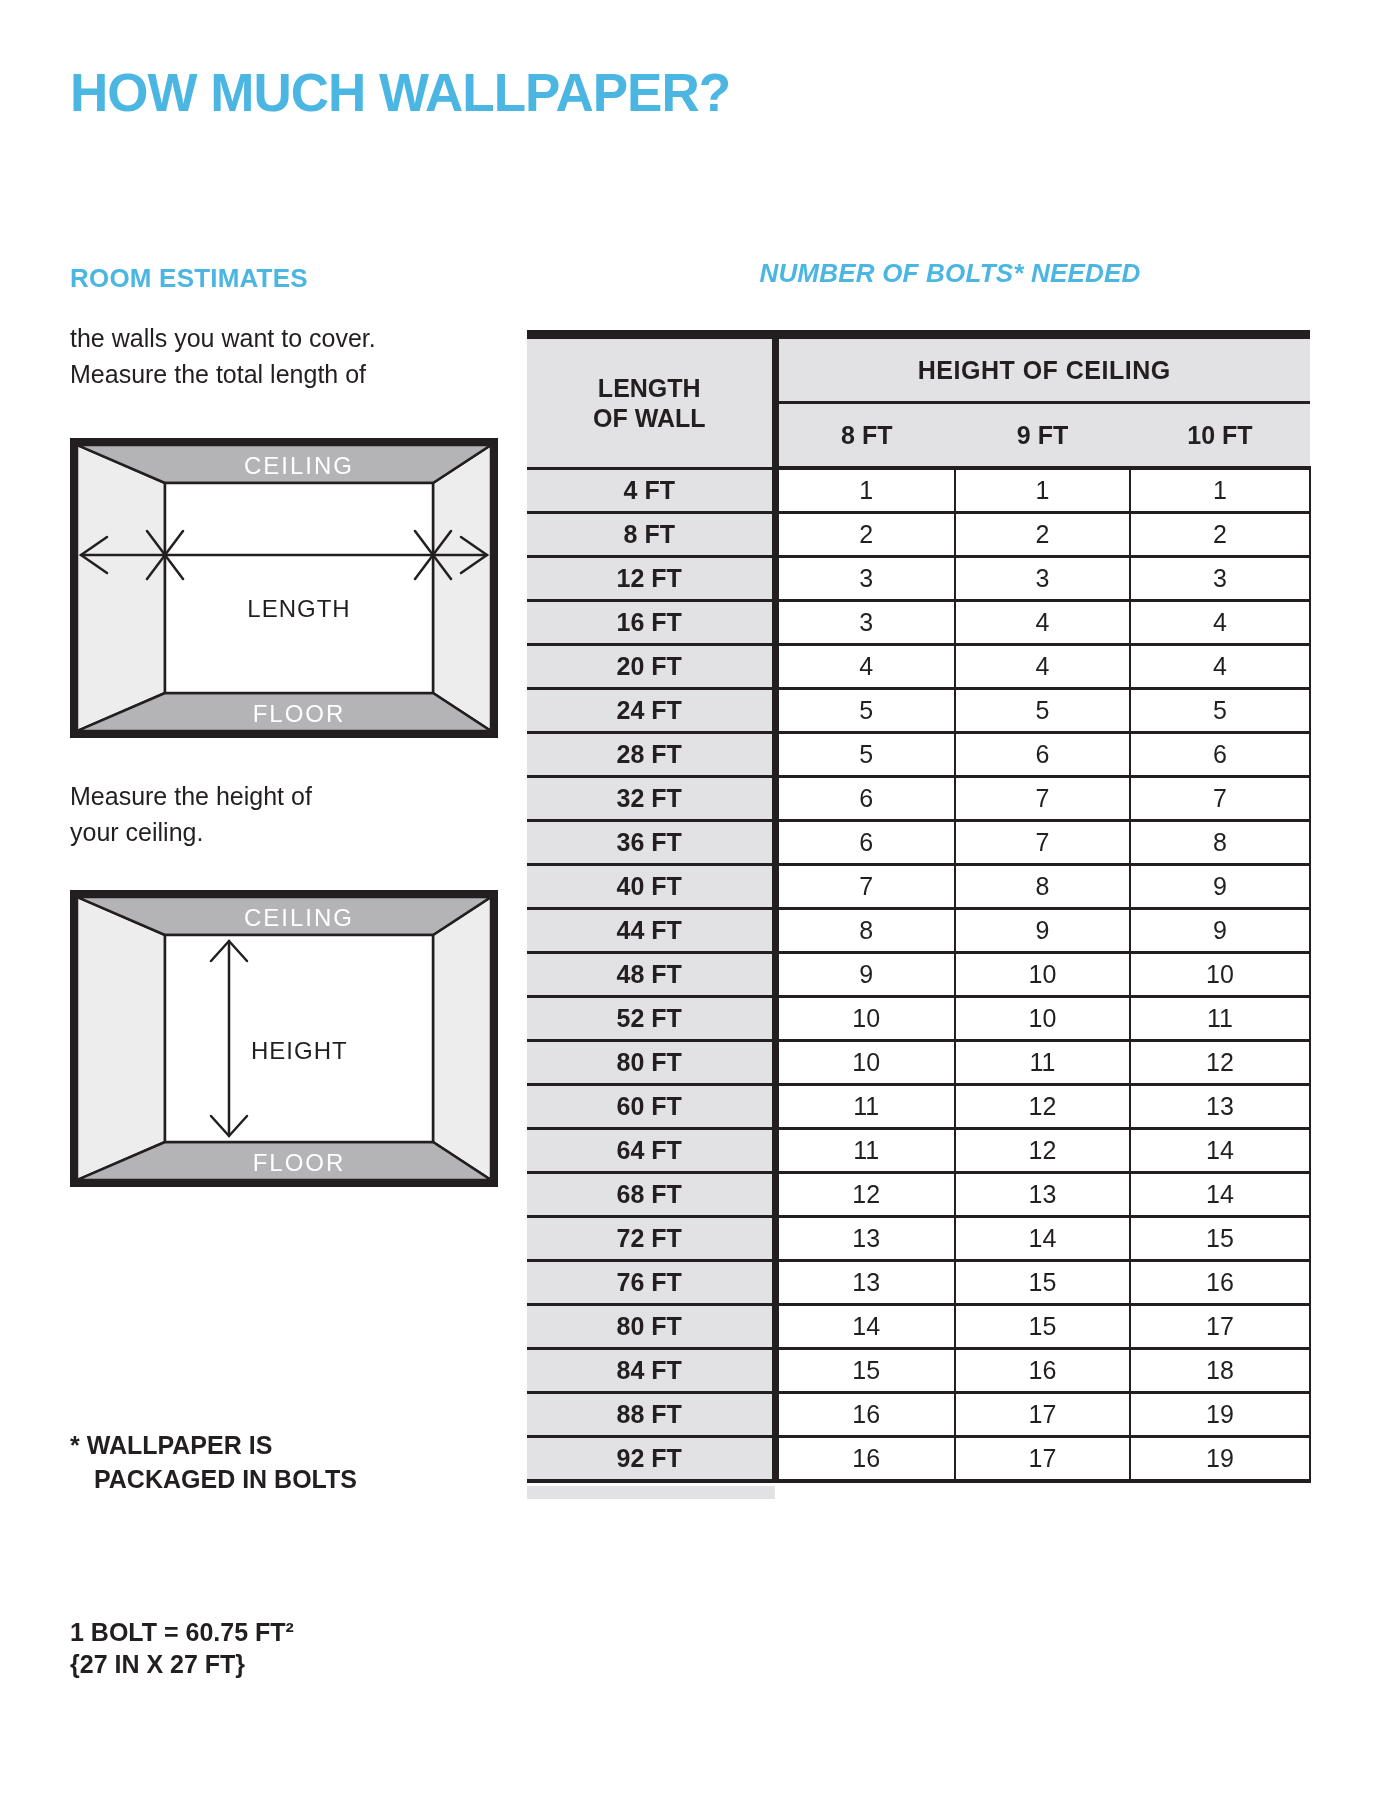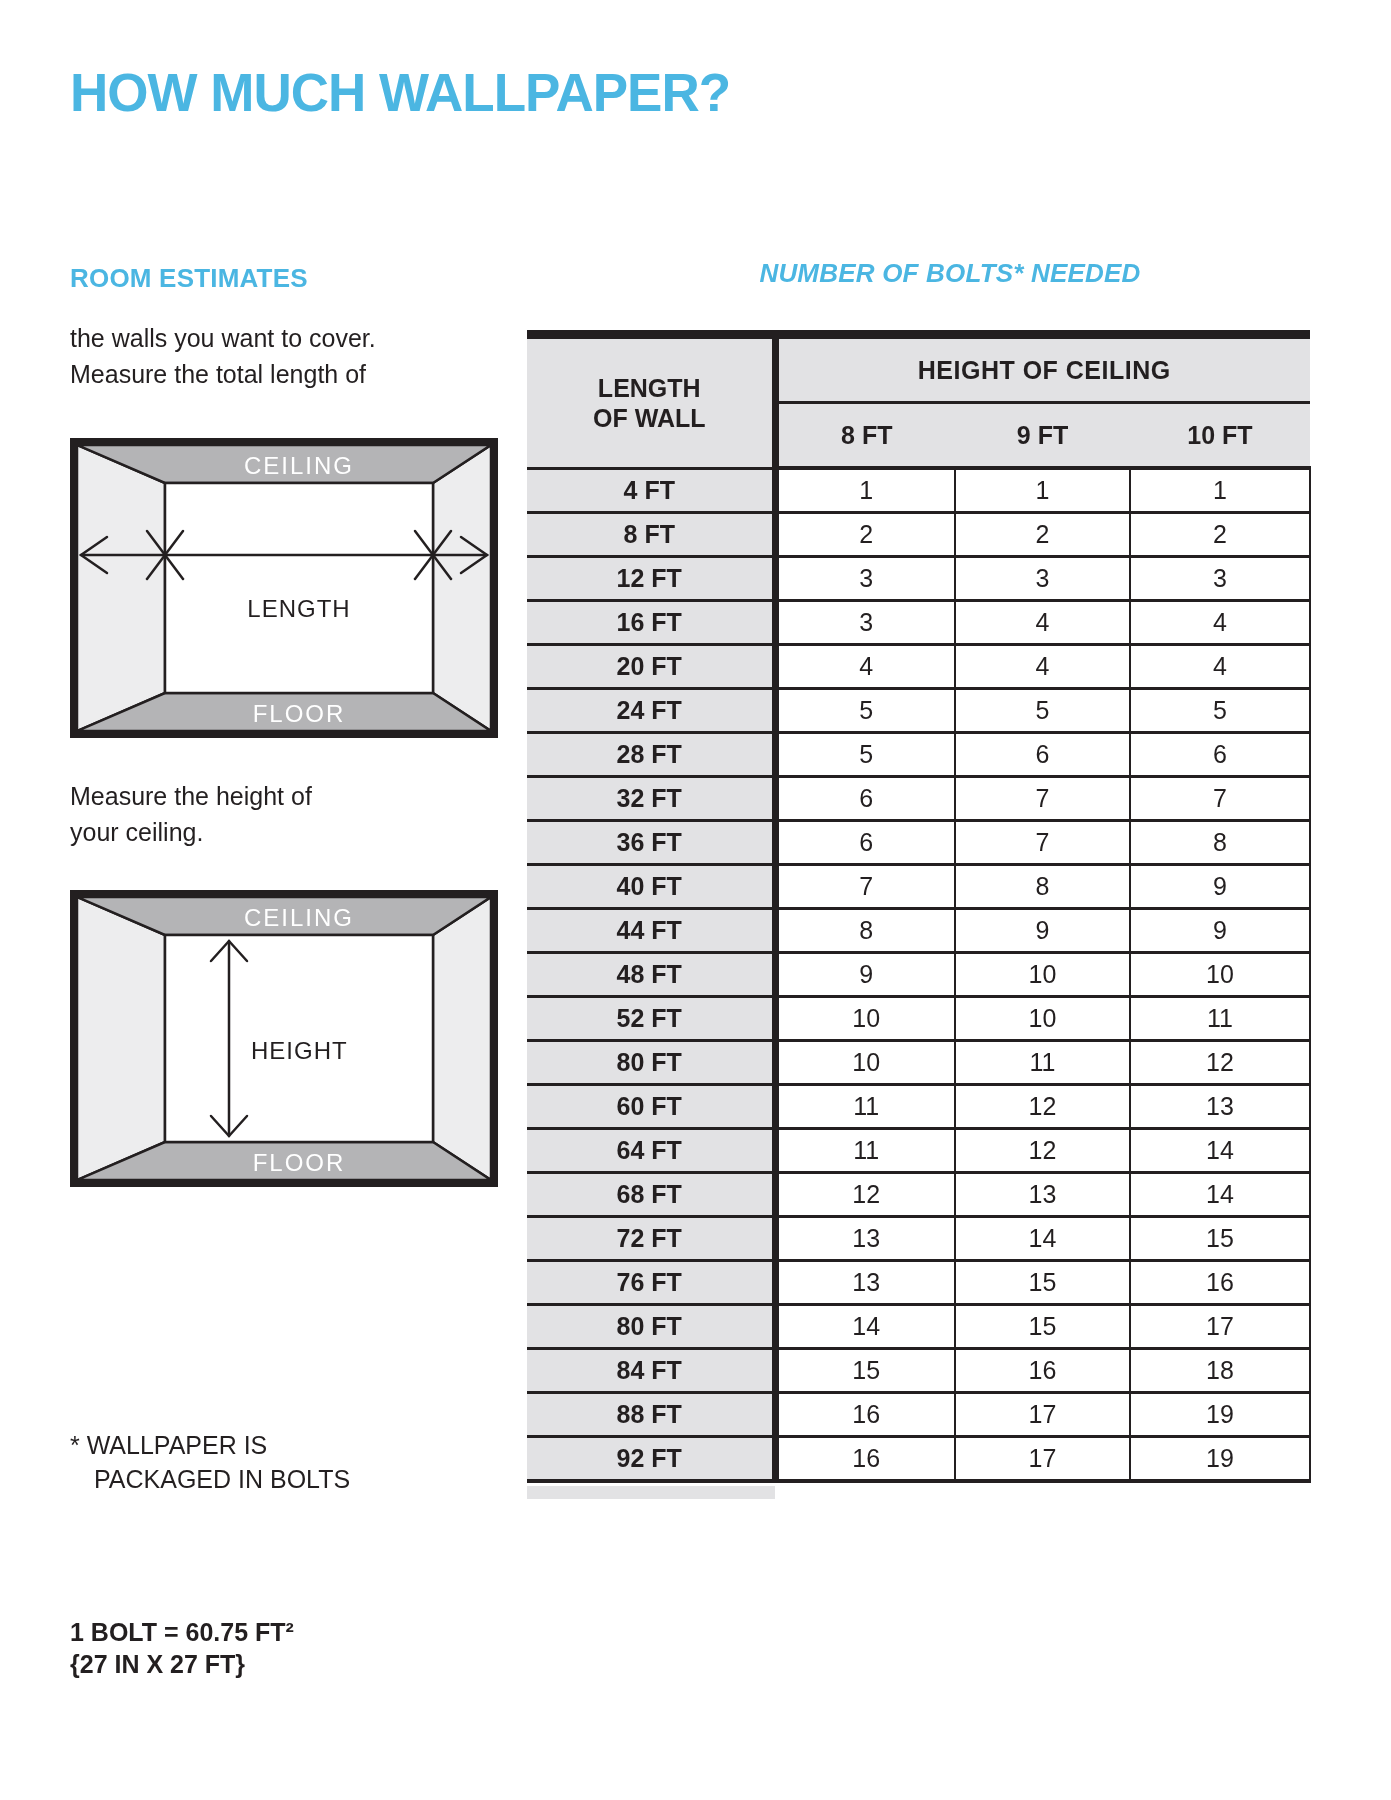--- a/index.html
+++ b/index.html
@@ -20,21 +20,21 @@
   .sec-head{position:absolute;font-size:26px;font-weight:bold;color:var(--accent);
             letter-spacing:0.2px;white-space:nowrap;}
   .sec-head.left{left:70px;top:253px;margin-top:10px;}
   .sec-head.right{left:640px;top:258px;width:620px;text-align:center;font-style:italic;}
 
   .para{position:absolute;left:70px;font-size:25px;line-height:36px;color:var(--ink);}
   .para-1{top:320px;}
   .para-2{top:778px;}
   .para-3{top:1236px;line-height:35px;}
 
-  .footnote{position:absolute;left:70px;top:1428px;font-size:25px;font-weight:normal;line-height:34px;}
+  .footnote{position:absolute;left:70px;top:1428px;font-size:25px;font-weight:bold;line-height:34px;}
   .footnote .indent{padding-left:24px;}
   .bolt-spec{position:absolute;left:70px;top:1616px;font-size:25px;font-weight:bold;line-height:32px;}
 
   .diagram{position:absolute;left:70px;border:7px solid var(--ink);background:#fff;text-align:right;}
   .diagram-1{top:438px;width:414px;height:286px;}
   .diagram-2{top:890px;width:414px;height:283px;}
   .diagram svg{display:block;}
 
   .wall-side{fill:var(--light-wall);stroke:var(--ink);stroke-width:2.5;stroke-linejoin:miter;}
   .wall-flat{fill:var(--mid-gray);stroke:var(--ink);stroke-width:2.5;stroke-linejoin:miter;}

